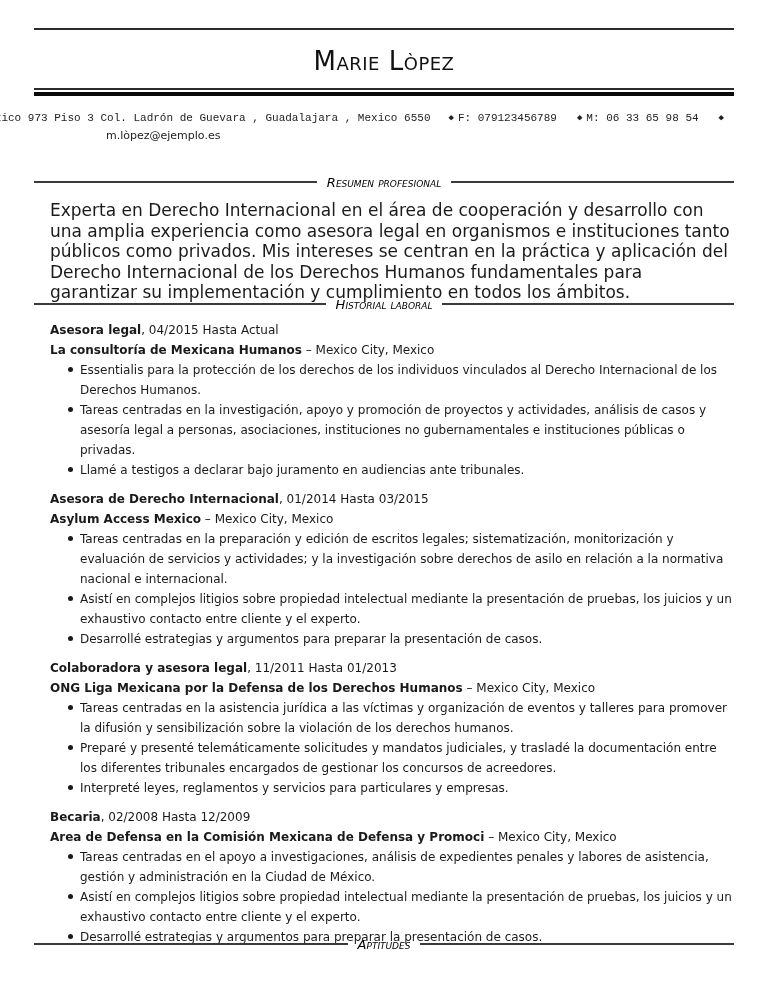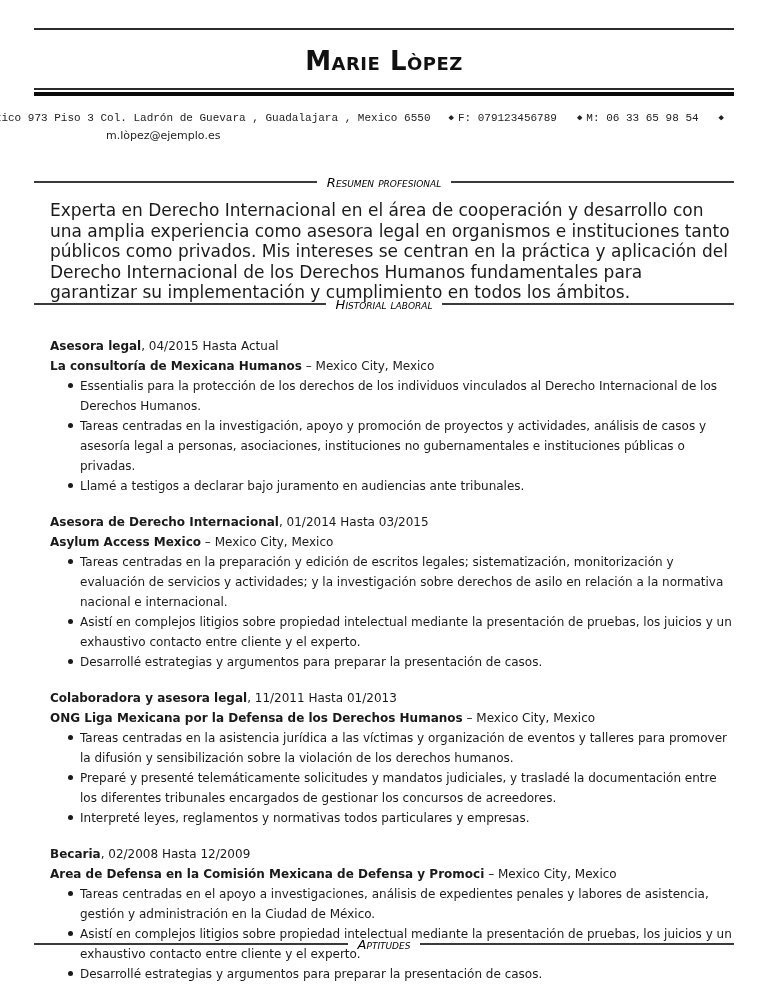--- a/index.html
+++ b/index.html
@@ -4,21 +4,21 @@
   <style>
     html, body { margin: 0; padding: 0; background: #ffffff; }
     body {
       width: 768px; height: 994px; overflow: hidden; position: relative;
       font-family: "DejaVu Sans", sans-serif; color: #1a1a1a;
     }
     .page { position: absolute; left: 34px; top: 0; width: 700px; }
     .rule-top { position: absolute; left: 0; top: 28px; width: 700px; height: 2px; background: #2b2b2b; }
     .name {
       position: absolute; left: 0; top: 46px; width: 700px; text-align: center;
-      font-family: "DejaVu Sans", sans-serif; font-weight: bold; font-size: 26px;
+      font-family: "DejaVu Sans", sans-serif; font-weight: normal; font-size: 26px;
       font-variant: small-caps; letter-spacing: 0.5px; color: #111;
     }
     .rule-dbl-thin { position: absolute; left: 0; top: 88px; width: 700px; height: 2px; background: #2b2b2b; }
     .rule-dbl-thick { position: absolute; left: 0; top: 92px; width: 700px; height: 4px; background: #0a0a0a; }
     .contact {
       position: absolute; left: 0; top: 110px; width: 700px;
       font-size: 11px; color: #222; line-height: 17px;
     }
     .contact-line1 { display: flex; justify-content: flex-end; padding-right: 10px; white-space: nowrap; font-family: Liberation Mono, monospace; }
     .contact-line1 span { display: inline-block; }
@@ -34,21 +34,21 @@
     }
     .section-head .line { flex: 1; height: 2px; background: #3a3a3a; }
     .section-head .title {
       padding: 0 10px; font-size: 13px; font-variant: small-caps; color: #000000; white-space: nowrap; font-style: italic;
     }
     .summary {
       position: absolute; left: 16px; top: 200px; width: 680px;
       font-size: 17px; line-height: 20.5px; color: #1a1a1a;
     }
     .jobs { position: absolute; left: 16px; top: 320px; width: 684px; }
-    .job { margin-bottom: 9px; margin-top: 16px; }
+    .job { margin-bottom: 9px; }
     .job-line { font-size: 12px; line-height: 20px; white-space: nowrap; }
     .job-line b { font-weight: bold; }
     .job ul { margin: 0; padding: 0 0 0 30px; list-style: none; }
     .job li { position: relative; font-size: 12px; line-height: 20px; padding-left: 0; }
     .job li .bullet {
       position: absolute; left: -12px; top: 7px; width: 5px; height: 5px; border-radius: 50%; background: #1a1a1a;
     }
   </style>
 </head>
 <body>
@@ -105,21 +105,21 @@
           <li><span class="bullet"></span><span>Asistí en complejos litigios sobre propiedad intelectual mediante la presentación de pruebas, los juicios y un exhaustivo contacto entre cliente y el experto.</span></li>
           <li><span class="bullet"></span><span>Desarrollé estrategias y argumentos para preparar la presentación de casos.</span></li>
         </ul>
       </div>
       <div class="job">
         <div class="job-line"><b>Colaboradora y asesora legal</b><span>, 11/2011 Hasta 01/2013</span></div>
         <div class="job-line"><b>ONG Liga Mexicana por la Defensa de los Derechos Humanos</b><span> – Mexico City, Mexico</span></div>
         <ul>
           <li><span class="bullet"></span><span>Tareas centradas en la asistencia jurídica a las víctimas y organización de eventos y talleres para promover la difusión y sensibilización sobre la violación de los derechos humanos.</span></li>
           <li><span class="bullet"></span><span>Preparé y presenté telemáticamente solicitudes y mandatos judiciales, y trasladé la documentación entre los diferentes tribunales encargados de gestionar los concursos de acreedores.</span></li>
-          <li><span class="bullet"></span><span>Interpreté leyes, reglamentos y normativas todos particulares y empresas.</span></li>
+          <li><span class="bullet"></span><span>Interpreté leyes, reglamentos y servicios para particulares y empresas.</span></li>
         </ul>
       </div>
       <div class="job">
         <div class="job-line"><b>Becaria</b><span>, 02/2008 Hasta 12/2009</span></div>
         <div class="job-line"><b>Area de Defensa en la Comisión Mexicana de Defensa y Promoci</b><span> – Mexico City, Mexico</span></div>
         <ul>
           <li><span class="bullet"></span><span>Tareas centradas en el apoyo a investigaciones, análisis de expedientes penales y labores de asistencia, gestión y administración en la Ciudad de México.</span></li>
           <li><span class="bullet"></span><span>Asistí en complejos litigios sobre propiedad intelectual mediante la presentación de pruebas, los juicios y un exhaustivo contacto entre cliente y el experto.</span></li>
           <li><span class="bullet"></span><span>Desarrollé estrategias y argumentos para preparar la presentación de casos.</span></li>
         </ul>

